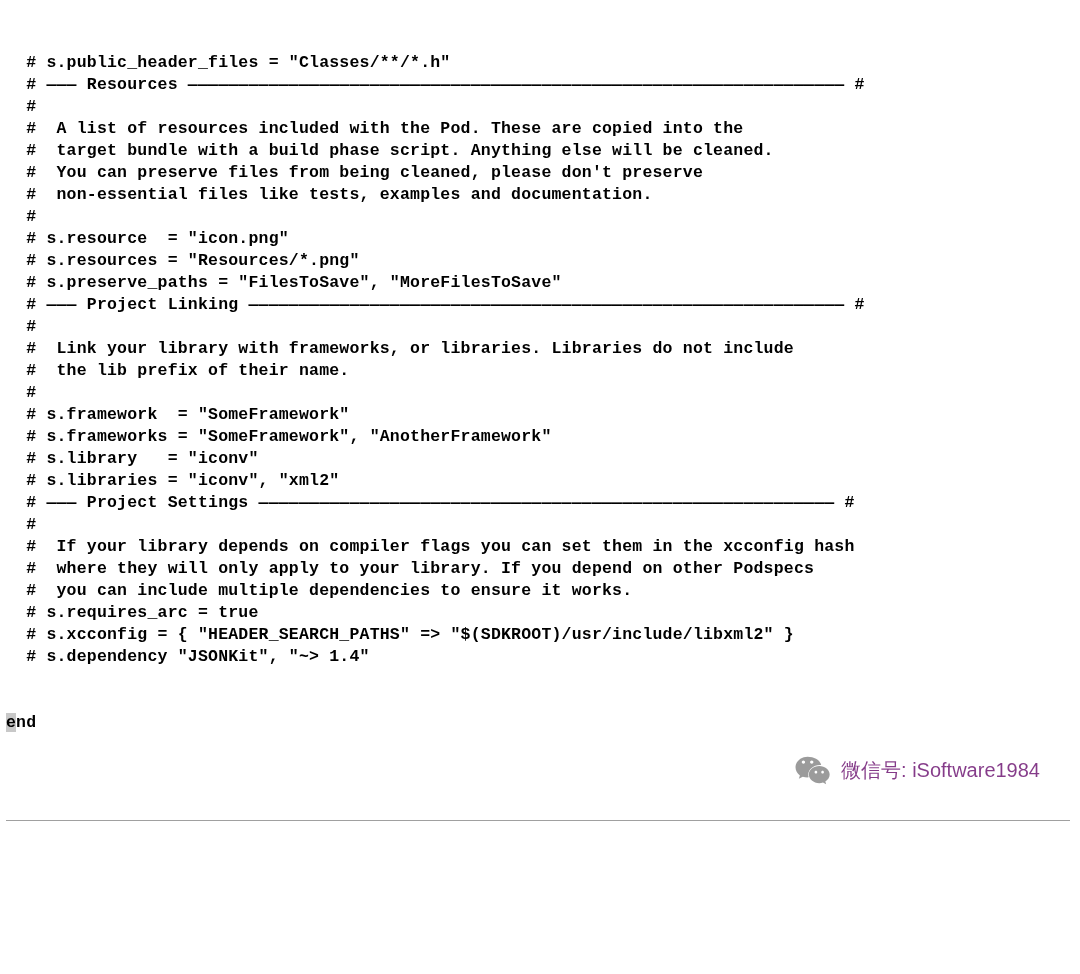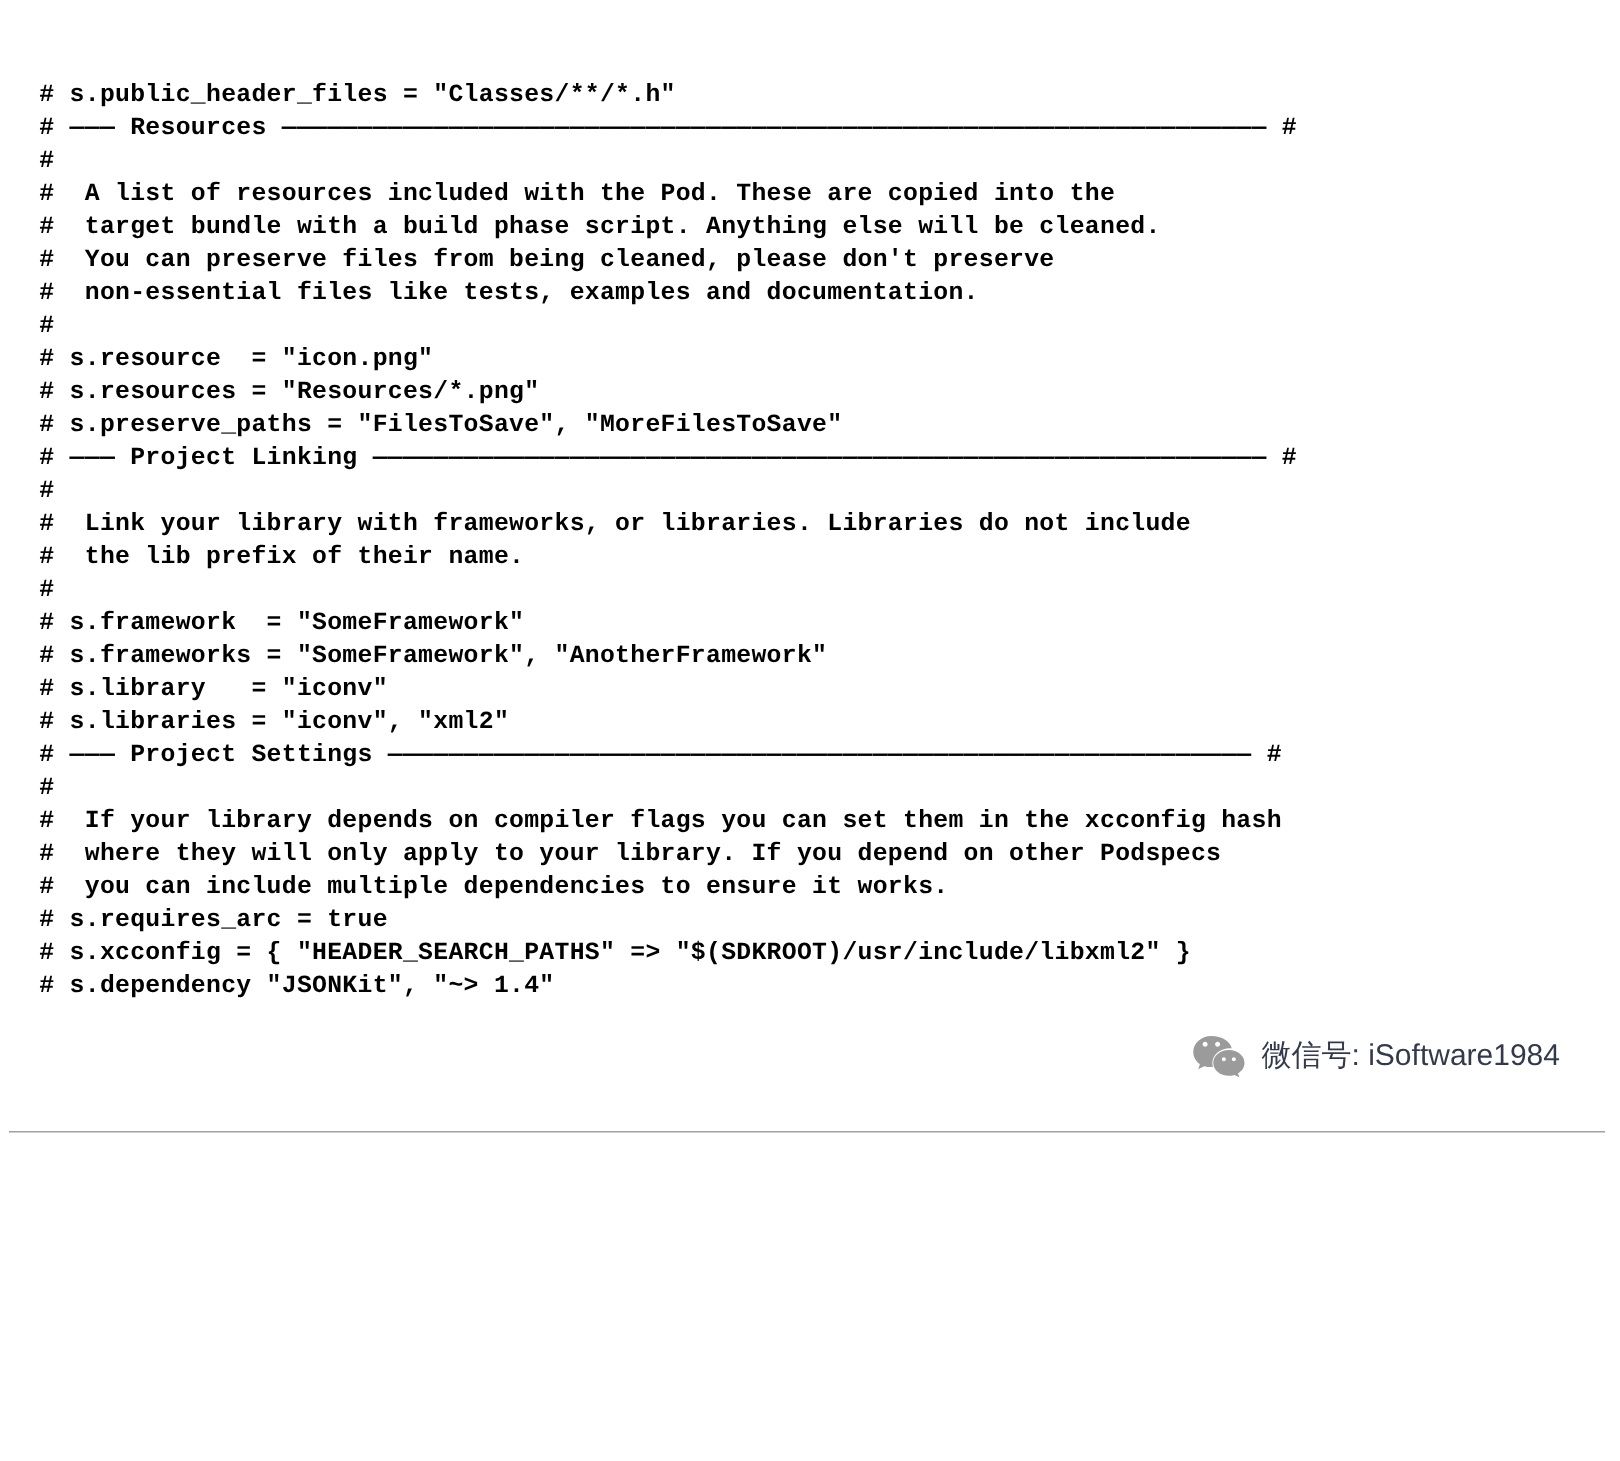--- a/index.html
+++ b/index.html
@@ -43,36 +43,37 @@
     .watermark-icon {
       width: 40px;
       height: 40px;
       display: flex;
       align-items: center;
       justify-content: center;
     }
     .watermark-text {
       font-family: "PingFang SC", "Microsoft YaHei", sans-serif;
       font-size: 20px;
-      color: #0f172a;
+      color: #701a75;
       font-weight: 500;
       letter-spacing: 0;
     }
     .divider-line {
       height: 1px;
       background: #a0a0a0;
       margin-top: 20px;
       width: 100%;
     }
   </style>
 </head>
 <body>
 
 <div class="code-container">
   <div id="code-lines"><span class="line">  # s.public_header_files = "Classes/**/*.h"</span><span class="line"></span><span class="line"></span><span class="line">  # ――― Resources ――――――――――――――――――――――――――――――――――――――――――――――――――――――――――――――――― #</span><span class="line">  #</span><span class="line">  #  A list of resources included with the Pod. These are copied into the</span><span class="line">  #  target bundle with a build phase script. Anything else will be cleaned.</span><span class="line">  #  You can preserve files from being cleaned, please don't preserve</span><span class="line">  #  non-essential files like tests, examples and documentation.</span><span class="line">  #</span><span class="line"></span><span class="line">  # s.resource  = "icon.png"</span><span class="line">  # s.resources = "Resources/*.png"</span><span class="line"></span><span class="line">  # s.preserve_paths = "FilesToSave", "MoreFilesToSave"</span><span class="line"></span><span class="line"></span><span class="line">  # ――― Project Linking ――――――――――――――――――――――――――――――――――――――――――――――――――――――――――― #</span><span class="line">  #</span><span class="line">  #  Link your library with frameworks, or libraries. Libraries do not include</span><span class="line">  #  the lib prefix of their name.</span><span class="line">  #</span><span class="line"></span><span class="line">  # s.framework  = "SomeFramework"</span><span class="line">  # s.frameworks = "SomeFramework", "AnotherFramework"</span><span class="line"></span><span class="line">  # s.library   = "iconv"</span><span class="line">  # s.libraries = "iconv", "xml2"</span><span class="line"></span><span class="line"></span><span class="line">  # ――― Project Settings ――――――――――――――――――――――――――――――――――――――――――――――――――――――――― #</span><span class="line">  #</span><span class="line">  #  If your library depends on compiler flags you can set them in the xcconfig hash</span><span class="line">  #  where they will only apply to your library. If you depend on other Podspecs</span><span class="line">  #  you can include multiple dependencies to ensure it works.</span><span class="line"></span><span class="line">  # s.requires_arc = true</span><span class="line"></span><span class="line">  # s.xcconfig = { "HEADER_SEARCH_PATHS" =&gt; "$(SDKROOT)/usr/include/libxml2" }</span><span class="line">  # s.dependency "JSONKit", "~&gt; 1.4"</span><span class="line"></span></div>
+  <span class="line"><span class="end-highlight">e</span><span>nd</span></span>
 
   <div class="watermark">
     <span class="watermark-icon">
       <svg viewBox="0 0 48 48" width="40" height="40">
         <path fill="#8a8a8a" d="M17.5 8C9.5 8 3 13.7 3 20.8c0 3.9 2 7.4 5.3 9.7l-1.3 4 4.7-2.4c1.8.5 3.6.8 5.6.8.5 0 1 0 1.5-.1-.3-1-.5-2.1-.5-3.1 0-6.5 6.3-11.8 14-11.8.5 0 1 0 1.5.1C32.6 12 25.7 8 17.5 8zm-5 8.5c-1.1 0-2-.9-2-2s.9-2 2-2 2 .9 2 2-.9 2-2 2zm10 0c-1.1 0-2-.9-2-2s.9-2 2-2 2 .9 2 2-.9 2-2 2z"></path>
         <path fill="#8a8a8a" d="M44 29.5c0-5.7-5.6-10.3-12.5-10.3S19 23.8 19 29.5s5.6 10.3 12.5 10.3c1.6 0 3.1-.2 4.5-.7l3.8 1.9-1-3.2c3.2-1.9 5.2-4.9 5.2-8.3zm-16.5-1.3c-.9 0-1.6-.7-1.6-1.6s.7-1.6 1.6-1.6 1.6.7 1.6 1.6-.7 1.6-1.6 1.6zm8 0c-.9 0-1.6-.7-1.6-1.6s.7-1.6 1.6-1.6 1.6.7 1.6 1.6-.7 1.6-1.6 1.6z"></path>
       </svg>
     </span>
     <span class="watermark-text">微信号: iSoftware1984</span>
   </div>

